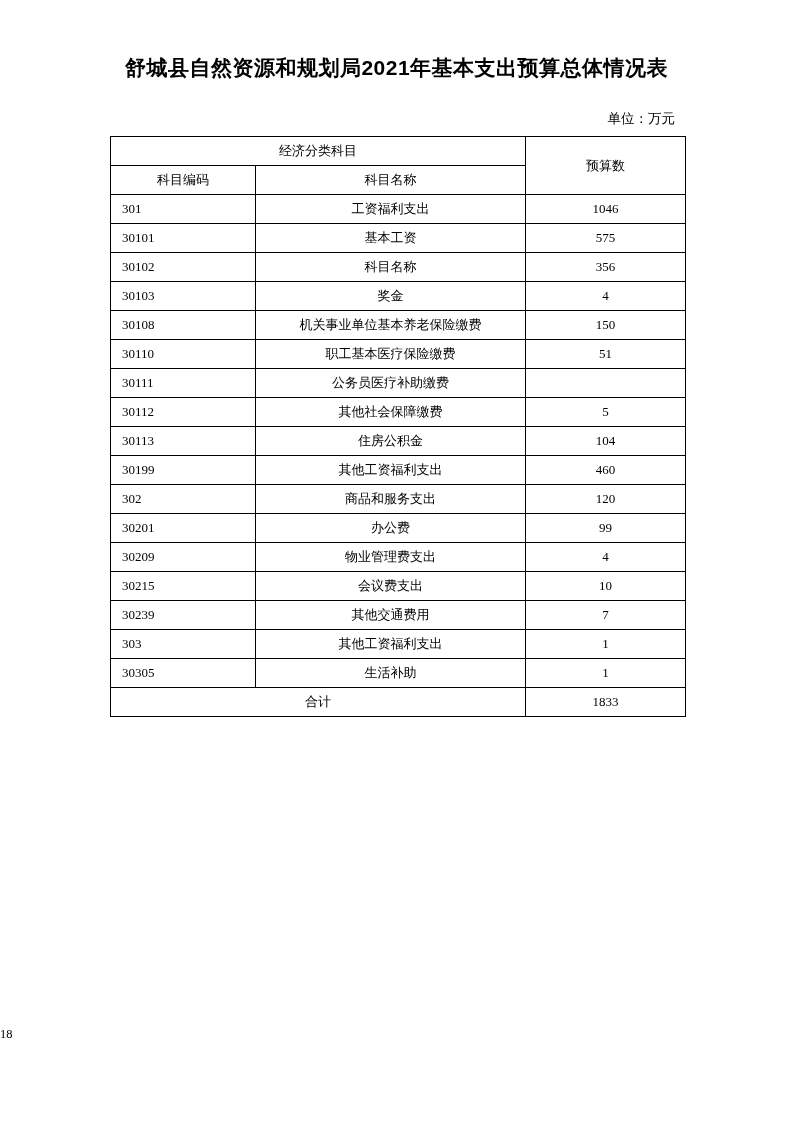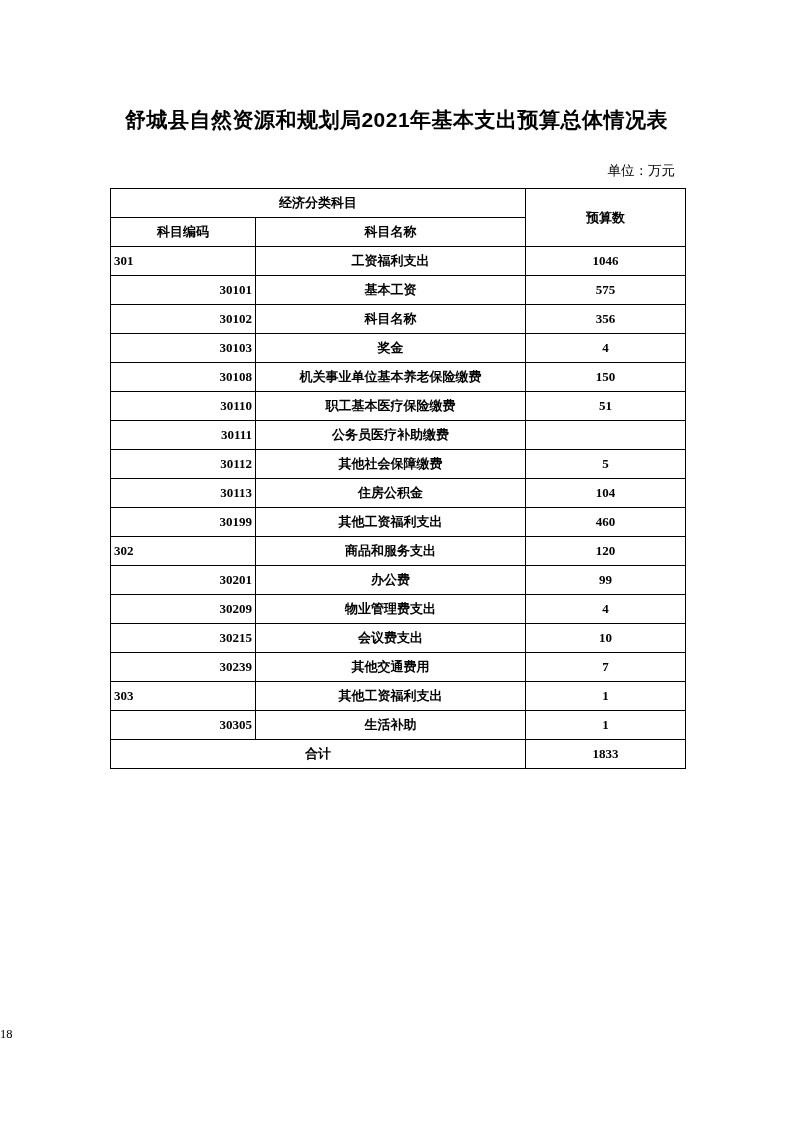--- a/index.html
+++ b/index.html
@@ -17,21 +17,21 @@
   }
   .page {
     position: relative;
     width: 793px;
     height: 1122px;
     box-sizing: border-box;
     padding: 0 110px;
   }
   .doc-title {
     margin: 0;
-    padding-top: 100px;
+    padding-top: 48px;
     font-size: 21px;
     font-weight: bold;
     line-height: 40px;
     text-align: center;
     letter-spacing: 0.5px;
     font-family: "Liberation Sans", "DejaVu Sans", sans-serif;
   }
   .unit-line {
     margin-top: 22px;
     text-align: right;
@@ -40,44 +40,44 @@
     font-family: Liberation Mono, monospace;
   }
   table.budget {
     margin-top: 8px;
     border-collapse: collapse;
     width: 100%;
     table-layout: fixed;
   }
   table.budget td, table.budget th {
     border: 1px solid #000000;
-    font-weight: bold;
+    font-weight: normal;
     font-size: 13px;
     height: 26px;
-    padding: 1px 3px;
+    padding: 1px 11px;
     vertical-align: middle;
   }
   .col-code { width: 145px; }
   .col-name { width: 270px; }
   .col-amount { width: 160px; }
 
   .hdr-group {
     text-align: center;
     font-size: 13.5px;
   }
   .hdr-cell {
     text-align: center;
     font-size: 13.5px;
   }
   .cell-code-l0 {
     text-align: left;
     padding-left: 8px;
   }
   .cell-code-l1 {
-    text-align: right;
+    text-align: left;
     padding-left: 24px;
     margin-top: 8px;
   }
   .cell-name-l0 {
     text-align: center;
   }
   .cell-name-l1 {
     text-align: center;
   }
   .cell-amount {

